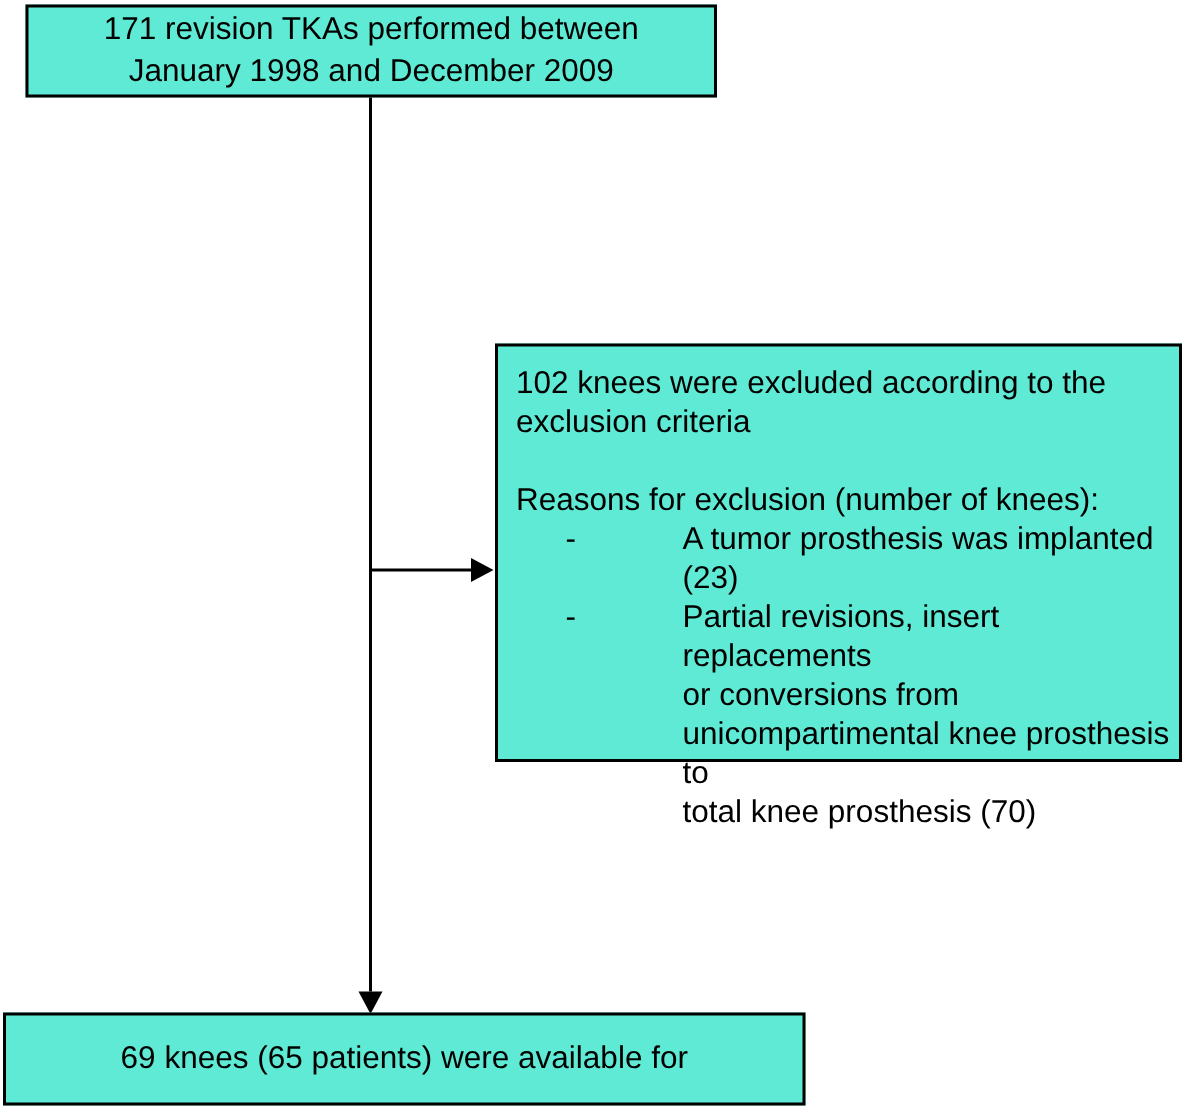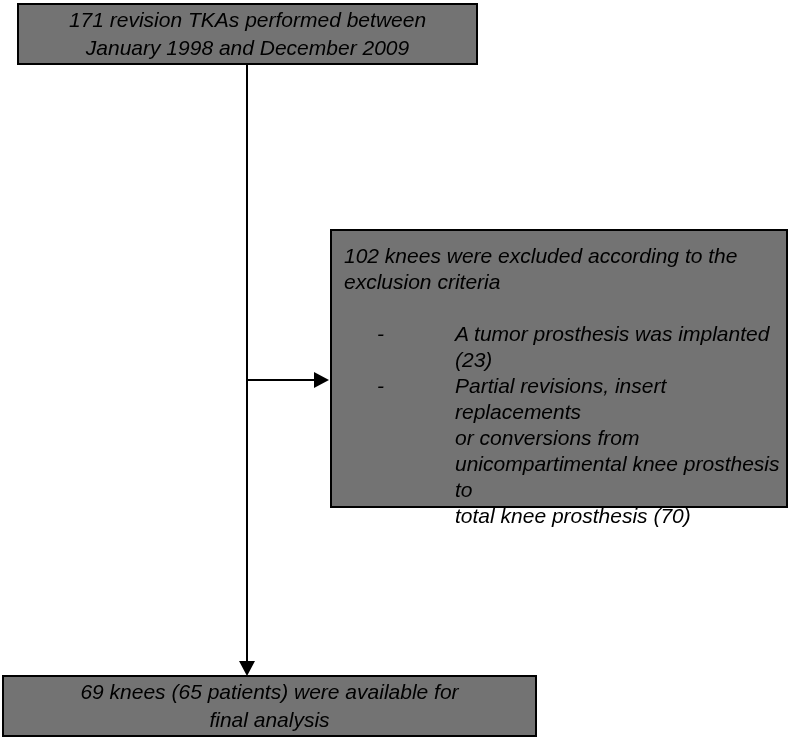--- a/index.html
+++ b/index.html
@@ -13,22 +13,21 @@
     height: 743px;
     background: #ffffff;
     font-family: "Liberation Sans", "DejaVu Sans", sans-serif;
     color: #000000;
     overflow: hidden;
   }
   .box {
     position: absolute;
     box-sizing: border-box;
     border: 2px solid #000000;
-    background: #737373;
-    font-style: italic;
+    background: #5eead4;
   }
   .center-box {
     display: flex;
     flex-direction: column;
     justify-content: center;
     text-align: center;
     font-size: 21px;
     line-height: 28px;
   }
   .center-box .line { display: block; }
@@ -111,20 +110,21 @@
 
   <div class="hline"></div>
   <div class="arrowhead-right"></div>
 
   <div class="box excl-box">
     <span class="excl-line">102 knees were excluded according to the</span>
     <span class="excl-line">exclusion criteria</span>
 
     <div class="spacer"></div>
 
+    <span class="excl-line">Reasons for exclusion (number of knees):</span>
 
     <div class="reason">
       <span class="dash">-</span>
       <span class="rtext">
         <span class="rline">A tumor prosthesis was implanted</span>
         <span class="rline">(23)</span>
       </span>
     </div>
 
     <div class="reason">
@@ -133,16 +133,15 @@
         <span class="rline">Partial revisions, insert replacements</span>
         <span class="rline">or conversions from</span>
         <span class="rline">unicompartimental knee prosthesis to</span>
         <span class="rline">total knee prosthesis (70)</span>
       </span>
     </div>
   </div>
 
   <div class="box center-box bottom-box">
     <span class="line">69 knees (65 patients) were available for</span>
-    <span class="line">final analysis</span>
   </div>
 
 </div>
 
 </body></html>

